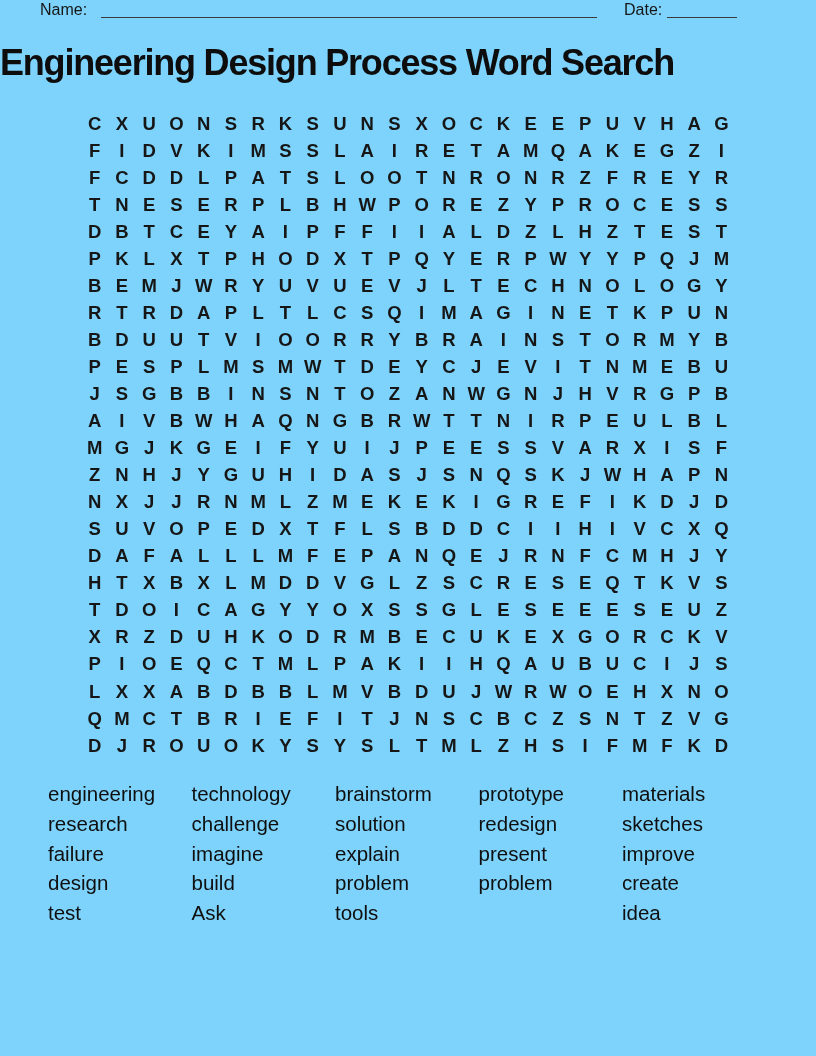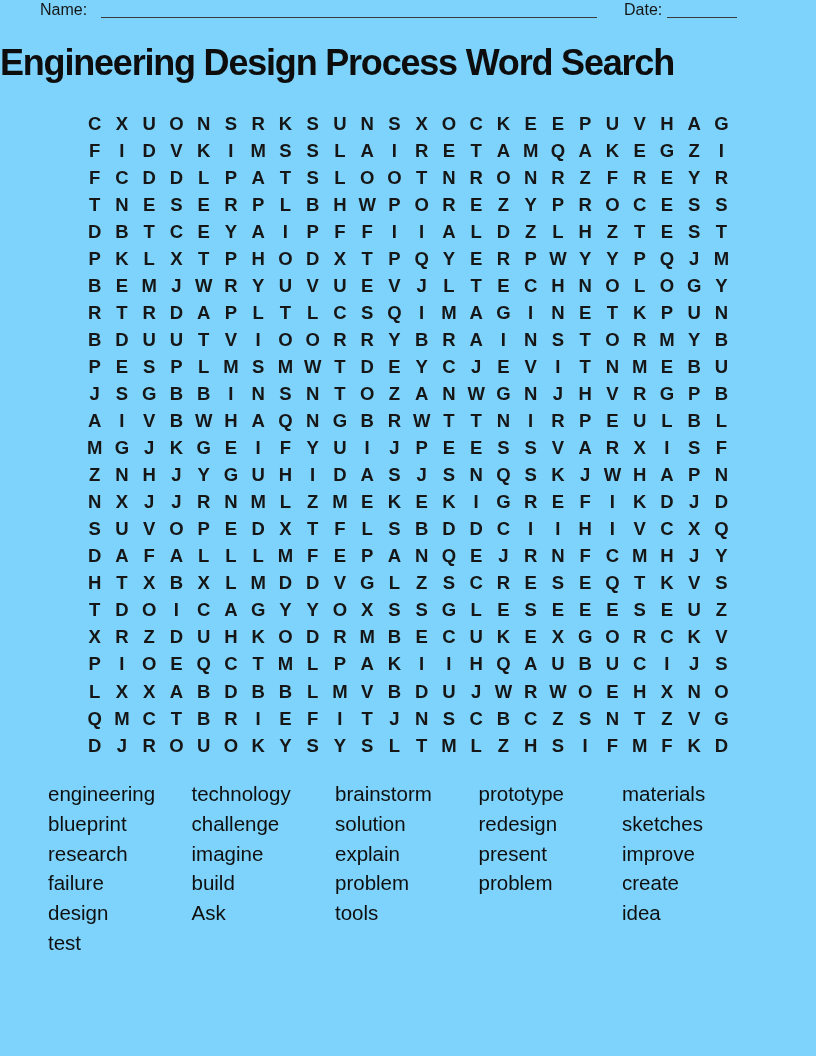--- a/index.html
+++ b/index.html
@@ -671,21 +671,20 @@
       <span class="grid-cell">F</span>
       <span class="grid-cell">M</span>
       <span class="grid-cell">F</span>
       <span class="grid-cell">K</span>
       <span class="grid-cell">D</span>
     </div>
 
   <div class="wordlist" id="wordlist">
       <div class="word-col">
         <span class="word-item">engineering</span>
-        <span class="word-item">blueprint</span>
         <span class="word-item">research</span>
         <span class="word-item">failure</span>
         <span class="word-item">design</span>
         <span class="word-item">test</span>
       </div>
       <div class="word-col">
         <span class="word-item">technology</span>
         <span class="word-item">challenge</span>
         <span class="word-item">imagine</span>
         <span class="word-item">build</span>

